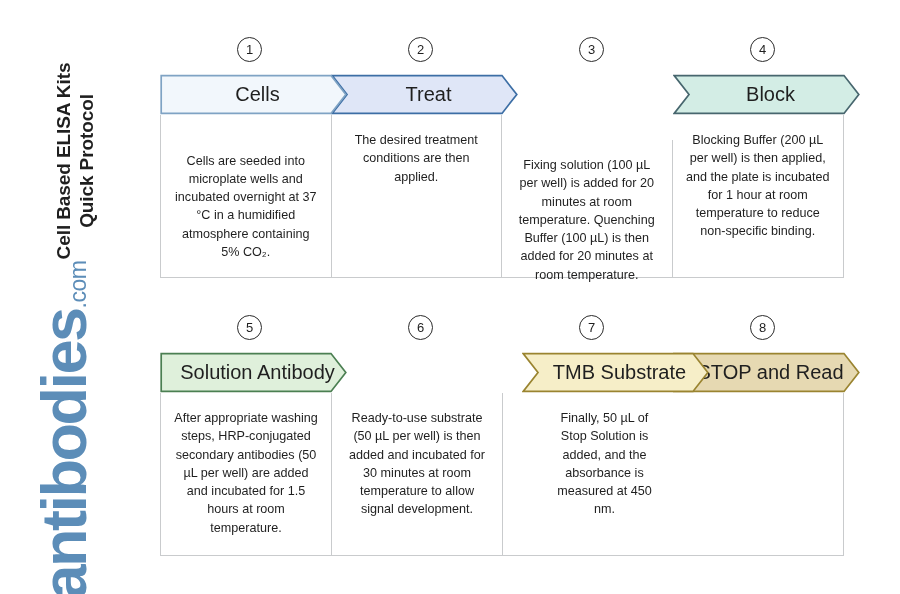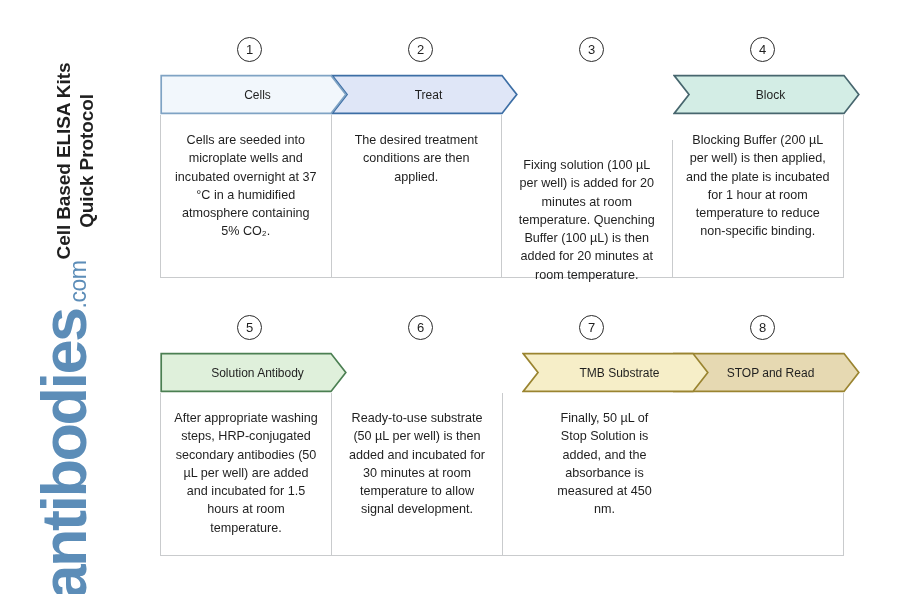--- a/index.html
+++ b/index.html
@@ -123,21 +123,21 @@
     position: absolute;
     left: 0;
     top: 0;
     width: 100%;
     height: 100%;
     display: block;
   }
   .chevron .chev-label {
     position: relative;
     z-index: 2;
-    font-size: 12px;
+    font-size: 20px;
     color: #1f1f1f;
     text-align: center;
     white-space: nowrap;
     padding-left: 8px;
   }
 
   
   .desc-band {
     position: relative;
     width: 684px;
@@ -203,21 +203,21 @@
         <span class="chev-label">Treat</span>
       </div>
       <div class="chevron" style="left: 513px; width: 187px; z-index: 7; justify-content: center;">
         <svg class="chev-svg" viewBox="0 0 187 41" preserveAspectRatio="none">
           <path d="M 1.2 1.6 L 171 1.6 L 185.8 20.5 L 171 39.4 L 1.2 39.4 L 16 20.5 Z" fill="#D3EDE5" stroke="#47666E" stroke-width="1.7" stroke-linejoin="miter"></path>
         </svg>
         <span class="chev-label">Block</span>
       </div>
     </div>
     <div class="desc-band">
-      <div class="desc-cell" style="width: 171px;">
+      <div class="desc-cell" style="width: 171px; align-items: flex-end;">
         <p>Cells are seeded into microplate wells and incubated overnight at 37 °C in a humidified atmosphere containing 5% CO₂.</p>
       </div>
       <div class="desc-cell" style="width: 171px;">
         <p>The desired treatment conditions are then applied.</p>
       </div>
       <div class="desc-cell" style="width: 171px; margin-top: 25px;">
         <p>Fixing solution (100 µL per well) is added for 20 minutes at room temperature. Quenching Buffer (100 µL) is then added for 20 minutes at room temperature.</p>
       </div>
       <div class="desc-cell" style="width: 171px;">
         <p>Blocking Buffer (200 µL per well) is then applied, and the plate is incubated for 1 hour at room temperature to reduce non-specific binding.</p>

